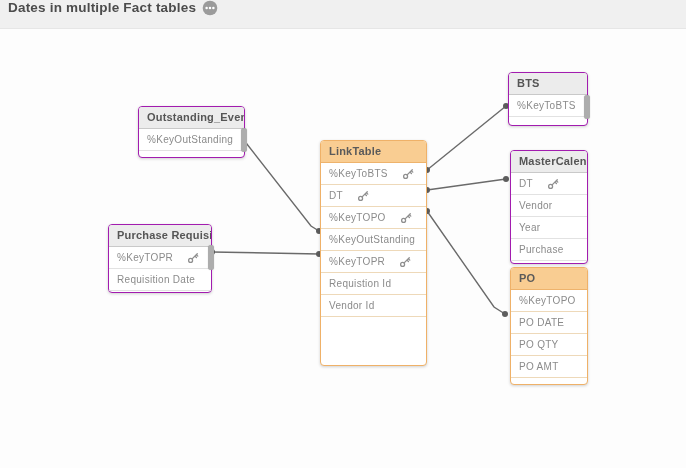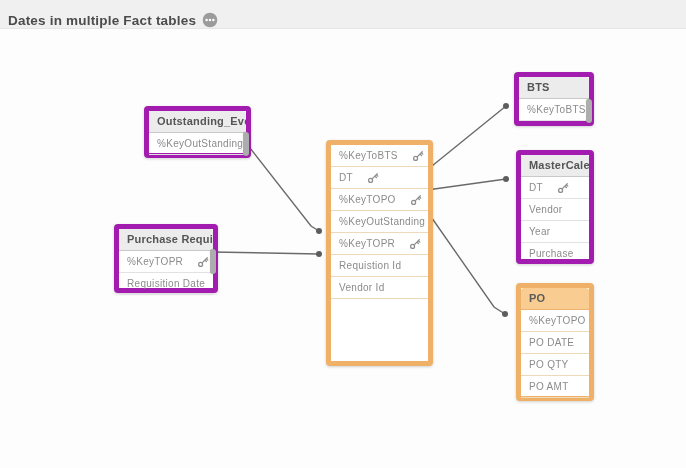--- a/index.html
+++ b/index.html
@@ -3,32 +3,32 @@
 <meta charset="utf-8">
 <style>
   html,body { margin:0; padding:0; background:#e9e9e9; }
   .app {
     position:relative; width:686px; height:468px; overflow:hidden;
     background:#fdfdfd; font-family:"Liberation Sans", sans-serif;
   }
   .titlebar {
     position:absolute; top:0; left:0; right:0; height:29px; z-index:3;
     background:#f0f0f0; border-bottom:1px solid #e6e6e6;
-    display:flex; align-items:flex-end; padding:0 8px; box-sizing:border-box; gap:6px;
+    display:flex; align-items:flex-start; padding:0 8px; box-sizing:border-box; gap:6px;
   }
   .title { font-size:13.5px; font-weight:bold; color:#4c4c4c; letter-spacing:.2px; }
   .menu-icon { display:inline-flex; align-items:center; cursor:pointer; }
   .canvas { position:absolute; inset:0; z-index:1; }
   svg.lines { position:absolute; inset:0; }
   svg.lines polyline { fill:none; stroke:#6a6a6a; stroke-width:1.4; }
   svg.lines circle.dot { fill:#5d5d5d; }
   .tbl {
     position:absolute; box-sizing:border-box; background:#ffffff;
-    border:5px solid #a21caf; border-radius:4px;
-    box-shadow:0 1px 3px rgba(0,0,0,.18); z-index:2;margin-left:6px;
+    border:1px solid #a21caf; border-radius:4px;
+    box-shadow:0 1px 3px rgba(0,0,0,.18); z-index:2;
   }
   .tbl.orange { border-color:#efb168; }
   .tbl-header {
     height:22px; line-height:21px; padding:0 8px; box-sizing:border-box;
     font-size:11px; font-weight:bold; color:#555555; letter-spacing:.2px;
     background:#ececec; border-bottom:1px solid #c9c9c9; border-radius:3px 3px 0 0;
     overflow:hidden; white-space:nowrap; cursor:move;
   }
   .tbl.orange .tbl-header { background:#f9cd92; border-bottom-color:#eeb36c; color:#5a5a5a; }
   .tbl-row {
@@ -113,20 +113,23 @@
               </svg>
             </span>
           </div>
           <div class="tbl-row">
             <span>Requisition Date</span>
           </div>
         </div>
   <div class="thumb" style="top: 20px; height: 25px;"></div>
       </div>
       <div class="tbl orange" style="left: 320px; top: 140px; width: 107px; height: 226px;">
+    <div class="tbl-header">
+      <span class="lbl">LinkTable</span>
+    </div>
     <div class="tbl-body">
           <div class="tbl-row">
             <span>%KeyToBTS</span>
             <span class="icon">
               <svg width="12" height="12" viewBox="0 0 14 14">
                 <g fill="none" stroke="#8f8f8f" stroke-width="1.5" stroke-linecap="round">
                   <circle cx="4.2" cy="9.8" r="2.3"></circle>
                   <path d="M6 8 L12 2 M9.3 4.7 L11 6.4 M10.9 3.1 L12.6 4.8"></path>
                 </g>
               </svg>
@@ -224,21 +227,21 @@
             <span>Vendor</span>
           </div>
           <div class="tbl-row">
             <span>Year</span>
           </div>
           <div class="tbl-row">
             <span>Purchase</span>
           </div>
         </div>
   </div>
-      <div class="tbl orange" style="left: 510px; top: 283px; width: 78px; height: 118px;">
+      <div class="tbl orange" style="left: 510px; top: 267px; width: 78px; height: 118px;">
     <div class="tbl-header">
       <span class="lbl">PO</span>
     </div>
     <div class="tbl-body">
           <div class="tbl-row">
             <span>%KeyTOPO</span>
             <span class="icon">
               <svg width="12" height="12" viewBox="0 0 14 14">
                 <g fill="none" stroke="#8f8f8f" stroke-width="1.5" stroke-linecap="round">
                   <circle cx="4.2" cy="9.8" r="2.3"></circle>

